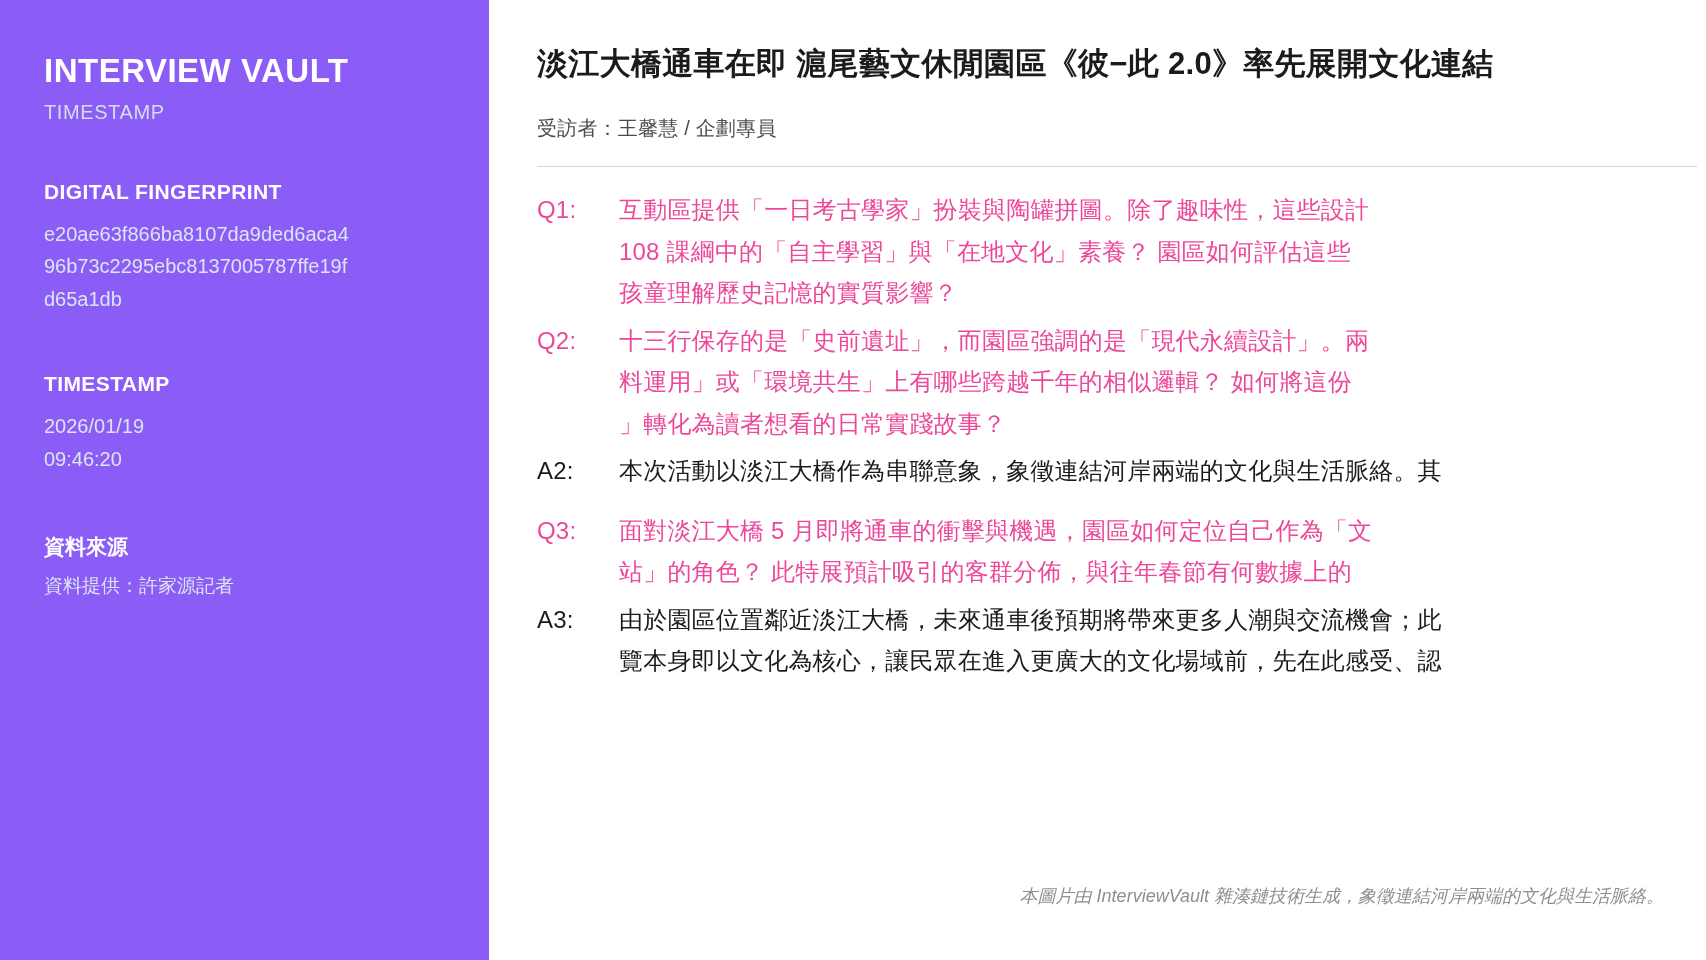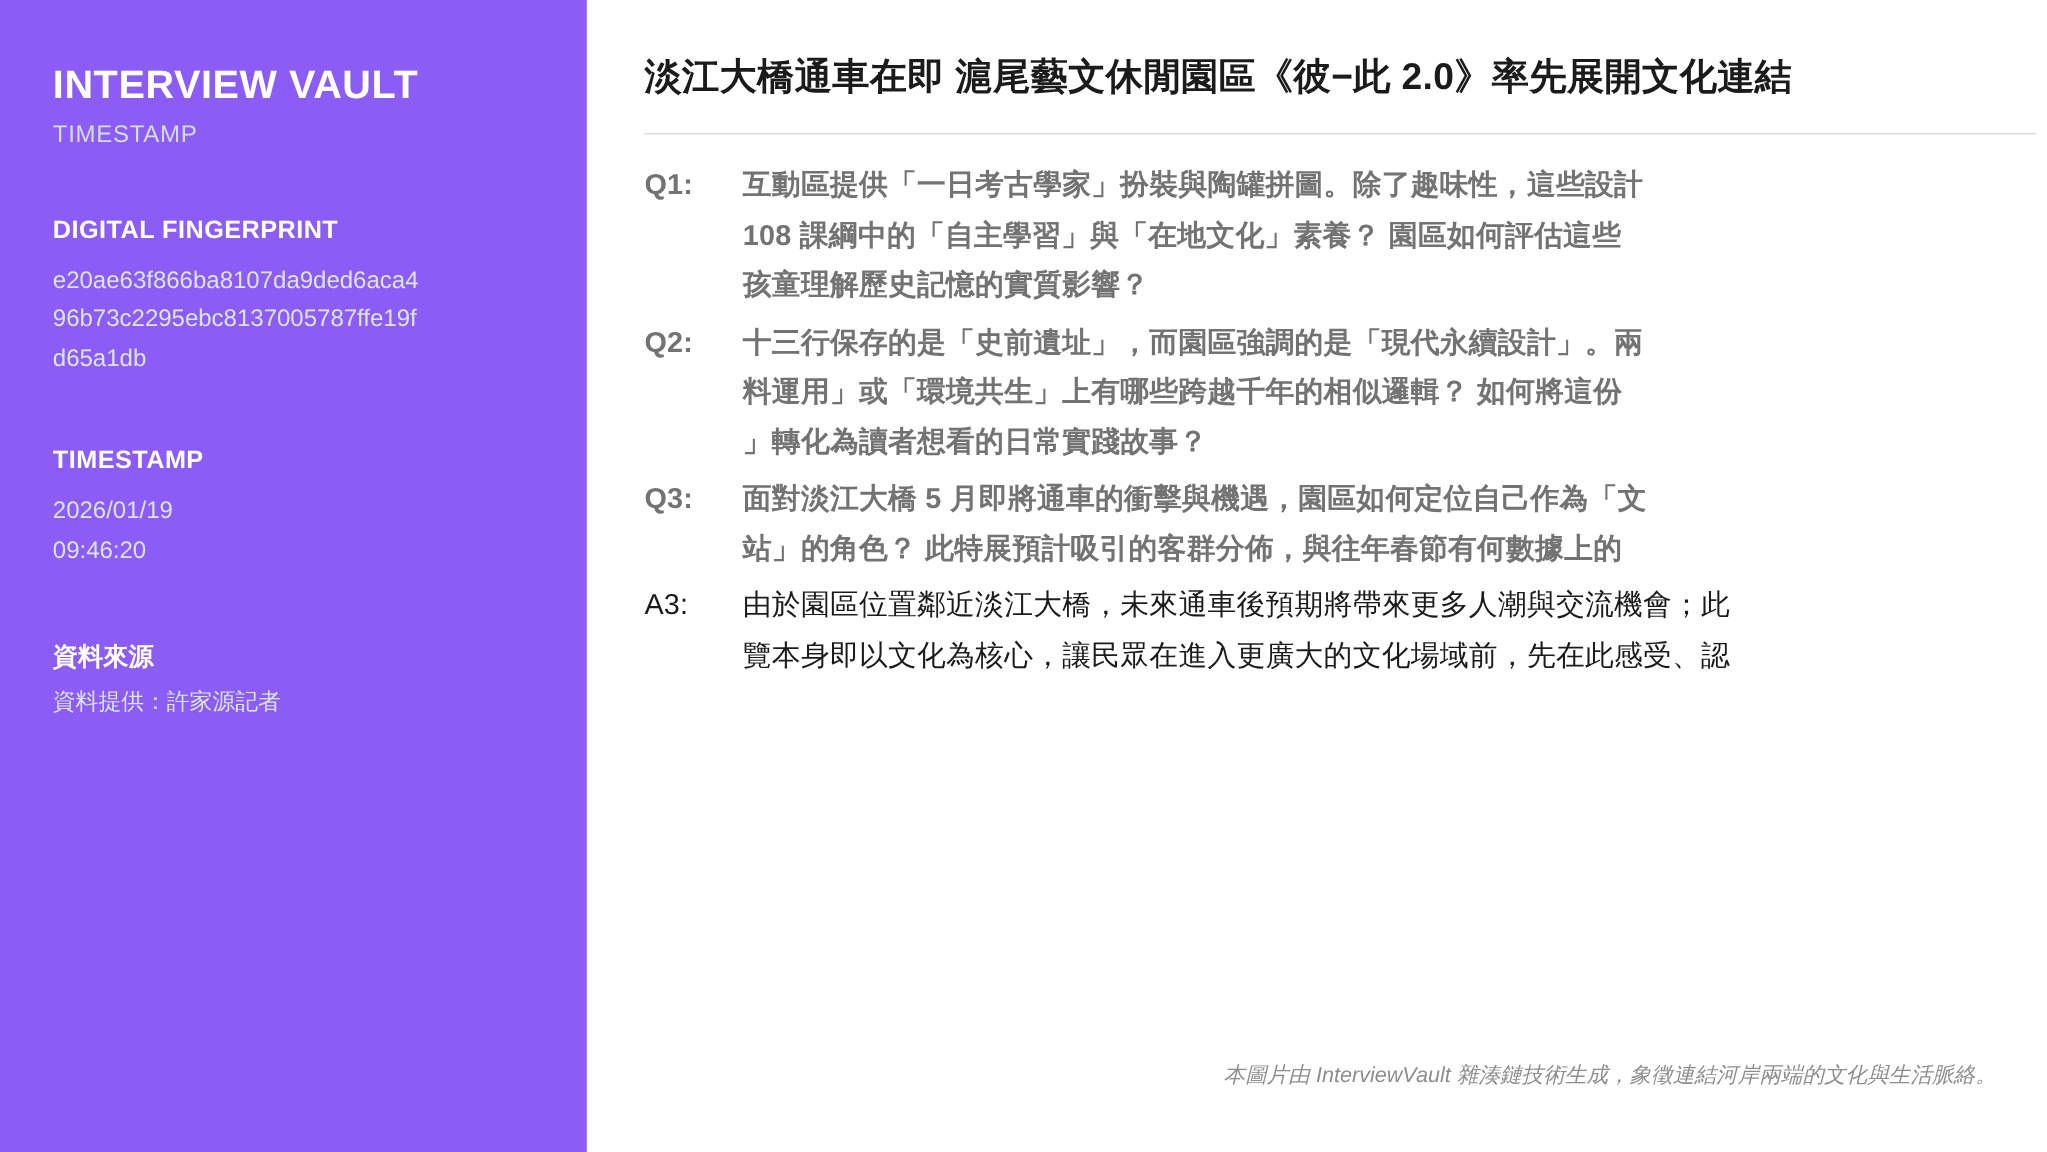--- a/index.html
+++ b/index.html
@@ -127,22 +127,22 @@
     line-height: 1.73;
     letter-spacing: 0.2px;
   }
   .qa-text {
     font-size: 24px;
     line-height: 1.73;
     letter-spacing: 0.2px;
     white-space: pre;
   }
   .q .qa-tag, .q .qa-text {
-    color: #737373;
-    font-weight: bold;
+    color: #ec4899;
+    font-weight: normal;
   }
   .a .qa-tag, .a .qa-text {
     color: #1b1b1b;
     font-weight: normal;
   }
   .qa-row.a {
     margin-bottom: 18px;
   }
   .footnote {
     position: absolute;
@@ -175,35 +175,40 @@
     </div>
 
     <div class="section">
       <div class="source-label">資料來源</div>
       <div class="source-text">資料提供：許家源記者</div>
     </div>
   </aside>
 
   <main class="main">
     <h1 class="doc-title">淡江大橋通車在即 滬尾藝文休閒園區《彼−此 2.0》率先展開文化連結</h1>
+    <div class="interviewee">受訪者：王馨慧 / 企劃專員</div>
     <div class="divider"></div>
 
     <div class="qa-list">
       <div class="qa-row q">
         <div class="qa-tag">Q1:</div>
         <div class="qa-text">互動區提供「一日考古學家」扮裝與陶罐拼圖。除了趣味性，這些設計
 108 課綱中的「自主學習」與「在地文化」素養？ 園區如何評估這些
 孩童理解歷史記憶的實質影響？</div>
       </div>
       <div class="qa-row q">
         <div class="qa-tag">Q2:</div>
         <div class="qa-text">十三行保存的是「史前遺址」，而園區強調的是「現代永續設計」。兩
 料運用」或「環境共生」上有哪些跨越千年的相似邏輯？ 如何將這份
 」轉化為讀者想看的日常實踐故事？</div>
       </div>
+      <div class="qa-row a">
+        <div class="qa-tag">A2:</div>
+        <div class="qa-text">本次活動以淡江大橋作為串聯意象，象徵連結河岸兩端的文化與生活脈絡。其</div>
+      </div>
       <div class="qa-row q">
         <div class="qa-tag">Q3:</div>
         <div class="qa-text">面對淡江大橋 5 月即將通車的衝擊與機遇，園區如何定位自己作為「文
 站」的角色？ 此特展預計吸引的客群分佈，與往年春節有何數據上的</div>
       </div>
       <div class="qa-row a">
         <div class="qa-tag">A3:</div>
         <div class="qa-text">由於園區位置鄰近淡江大橋，未來通車後預期將帶來更多人潮與交流機會；此
 覽本身即以文化為核心，讓民眾在進入更廣大的文化場域前，先在此感受、認</div>
       </div>

